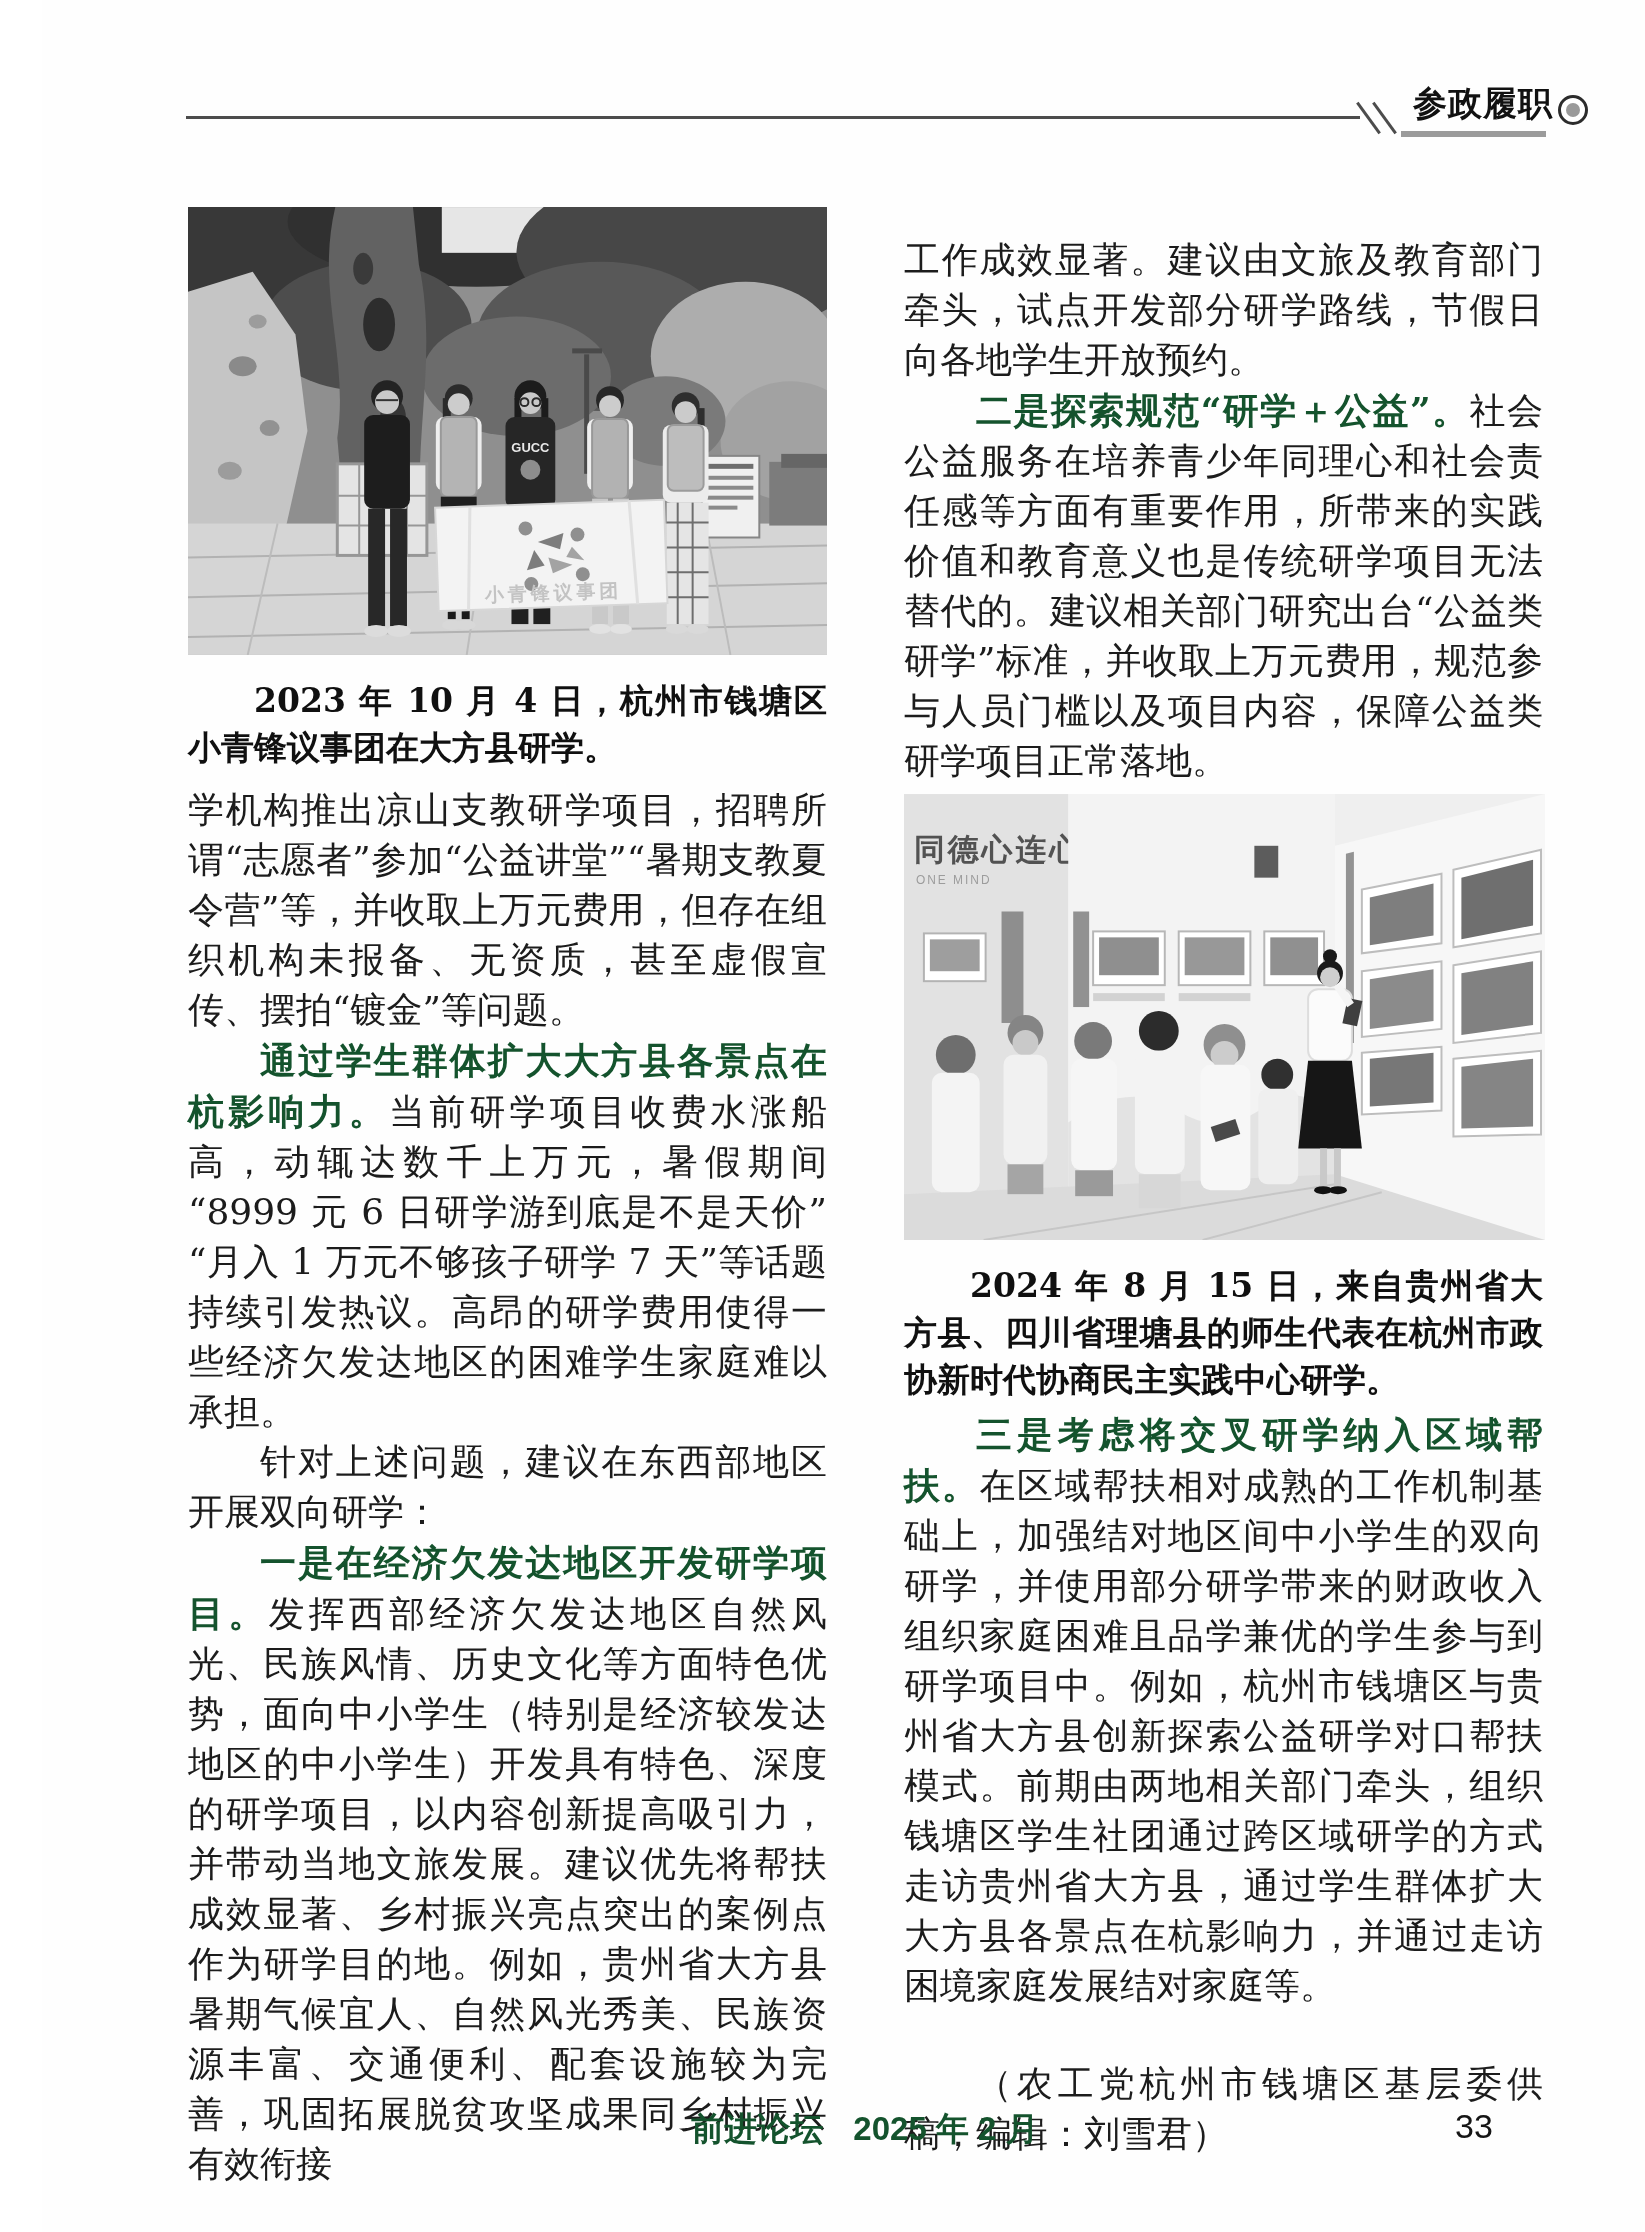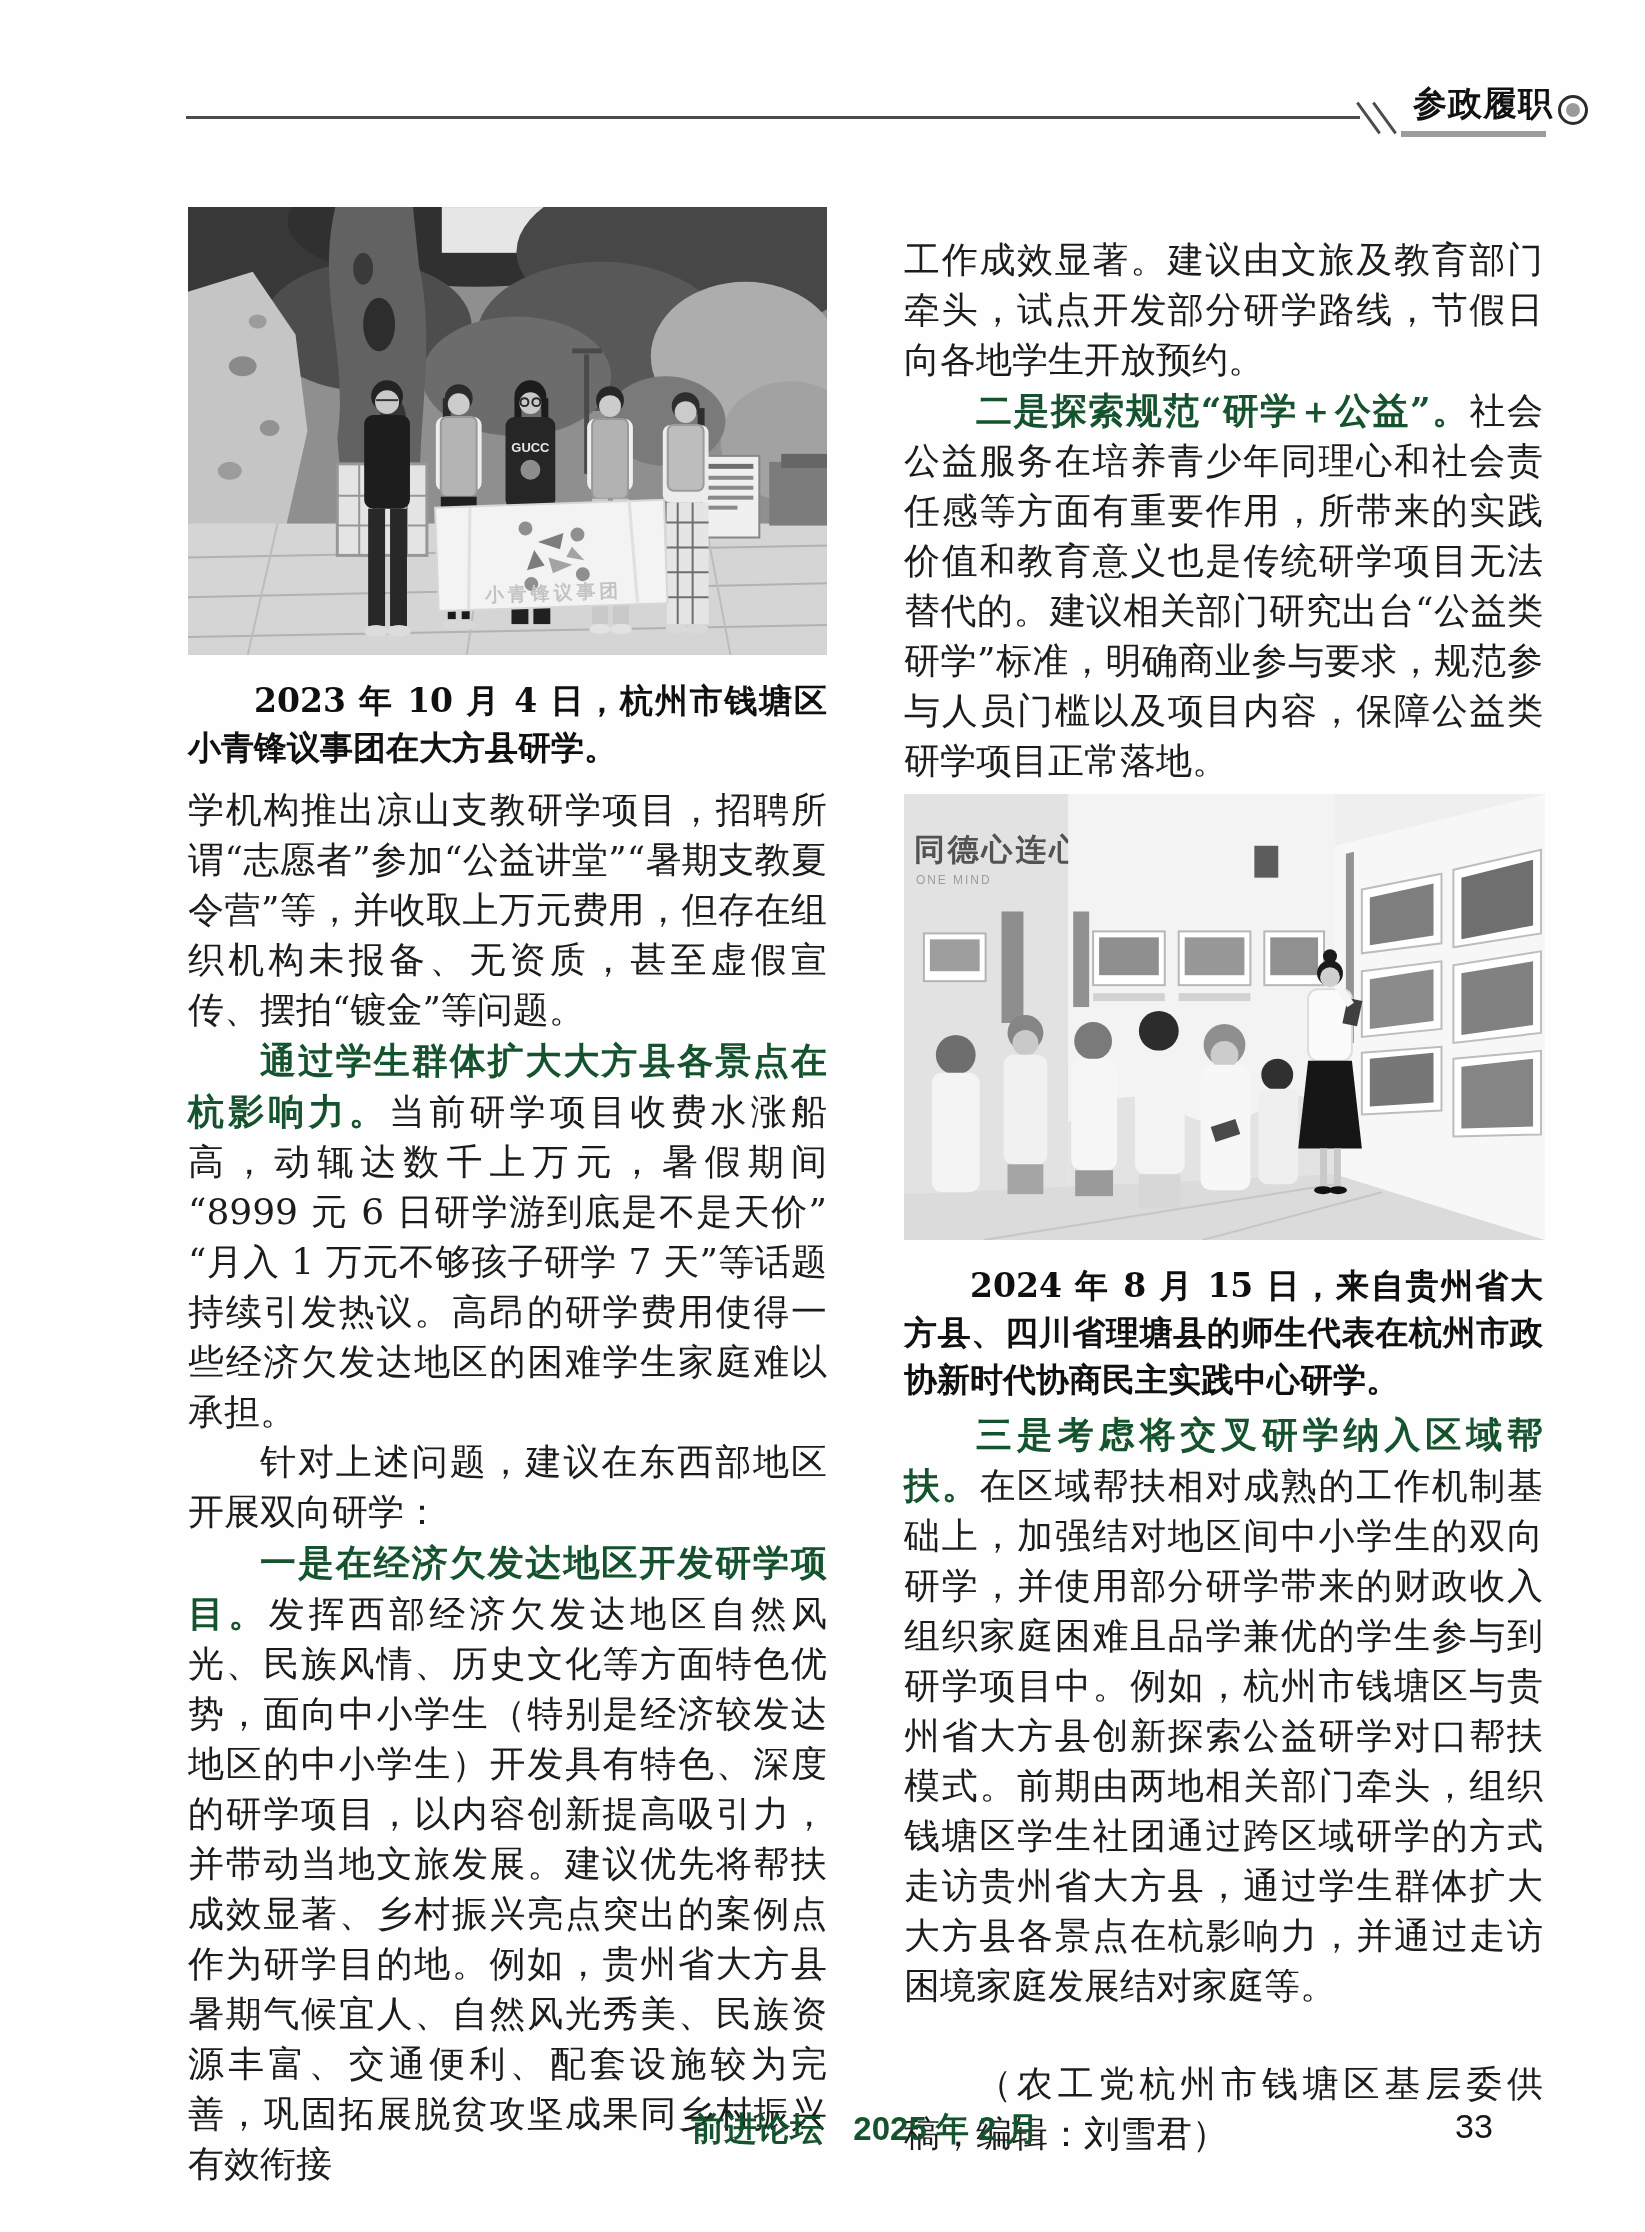--- a/index.html
+++ b/index.html
@@ -222,21 +222,21 @@
 
     <p class="body"><span>学机构推出凉山支教研学项目，招聘所谓“志愿者”参加“公益讲堂”“暑期支教夏令营”等，并收取上万元费用，但存在组织机构未报备、无资质，甚至虚假宣传、摆拍“镀金”等问题。</span></p>
     <p class="body indent"><b>通过学生群体扩大大方县各景点在杭影响力。</b><span>当前研学项目收费水涨船高，动辄达数千上万元，暑假期间“8999 元 6 日研学游到底是不是天价”“月入 1 万元不够孩子研学 7 天”等话题持续引发热议。高昂的研学费用使得一些经济欠发达地区的困难学生家庭难以承担。</span></p>
     <p class="body indent"><span>针对上述问题，建议在东西部地区开展双向研学：</span></p>
     <p class="body indent"><b>一是在经济欠发达地区开发研学项目。</b><span>发挥西部经济欠发达地区自然风光、民族风情、历史文化等方面特色优势，面向中小学生（特别是经济较发达地区的中小学生）开发具有特色、深度的研学项目，以内容创新提高吸引力，并带动当地文旅发展。建议优先将帮扶成效显著、乡村振兴亮点突出的案例点作为研学目的地。例如，贵州省大方县暑期气候宜人、自然风光秀美、民族资源丰富、交通便利、配套设施较为完善，巩固拓展脱贫攻坚成果同乡村振兴有效衔接</span></p>
   </section>
 
   <section class="col" id="col-right">
 
     <p class="body"><span>工作成效显著。建议由文旅及教育部门牵头，试点开发部分研学路线，节假日向各地学生开放预约。</span></p>
-    <p class="body indent"><b>二是探索规范“研学＋公益”。</b><span>社会公益服务在培养青少年同理心和社会责任感等方面有重要作用，所带来的实践价值和教育意义也是传统研学项目无法替代的。建议相关部门研究出台“公益类研学”标准，明确商业参与要求，规范参与人员门槛以及项目内容，保障公益类研学项目正常落地。</span></p>
+    <p class="body indent"><b>二是探索规范“研学＋公益”。</b><span>社会公益服务在培养青少年同理心和社会责任感等方面有重要作用，所带来的实践价值和教育意义也是传统研学项目无法替代的。建议相关部门研究出台“公益类研学”标准，并收取上万元费用，规范参与人员门槛以及项目内容，保障公益类研学项目正常落地。</span></p>
 
     <figure id="photo2wrap">
       <svg width="641" height="446" viewBox="0 0 644 448">
         <rect width="644" height="448" fill="#efefef"></rect>
 
         <rect width="165" height="448" fill="#e2e2e2"></rect>
         <text x="10" y="66" font-size="31" font-weight="bold" fill="#525252" letter-spacing="3">同德心连心</text>
         <text x="12" y="90" font-size="12" fill="#9c9c9c" letter-spacing="2">ONE MIND</text>
         <rect x="98" y="118" width="22" height="112" fill="#8e8e8e"></rect>
         <rect x="20" y="140" width="62" height="48" fill="#ffffff" stroke="#b3b3b3" stroke-width="2"></rect>

